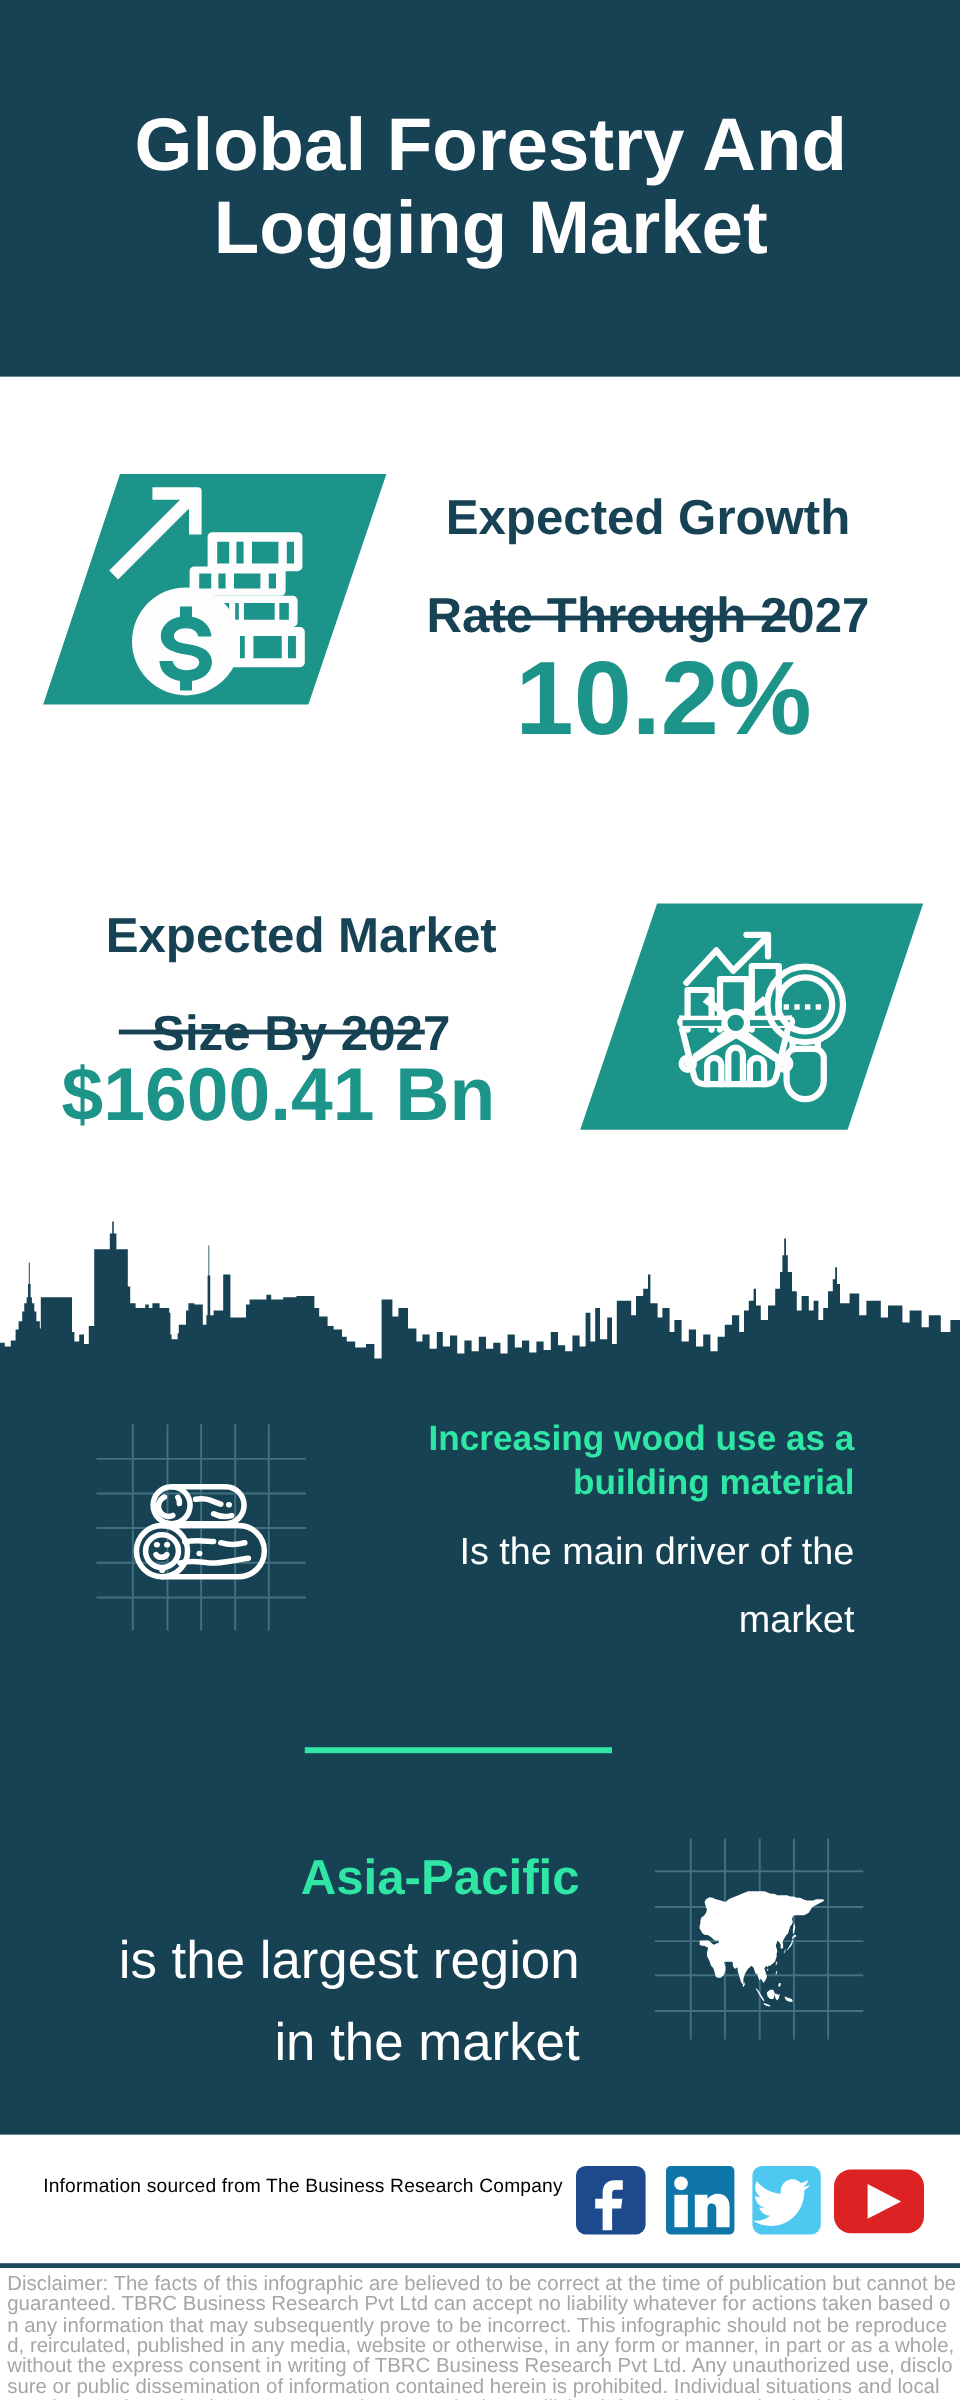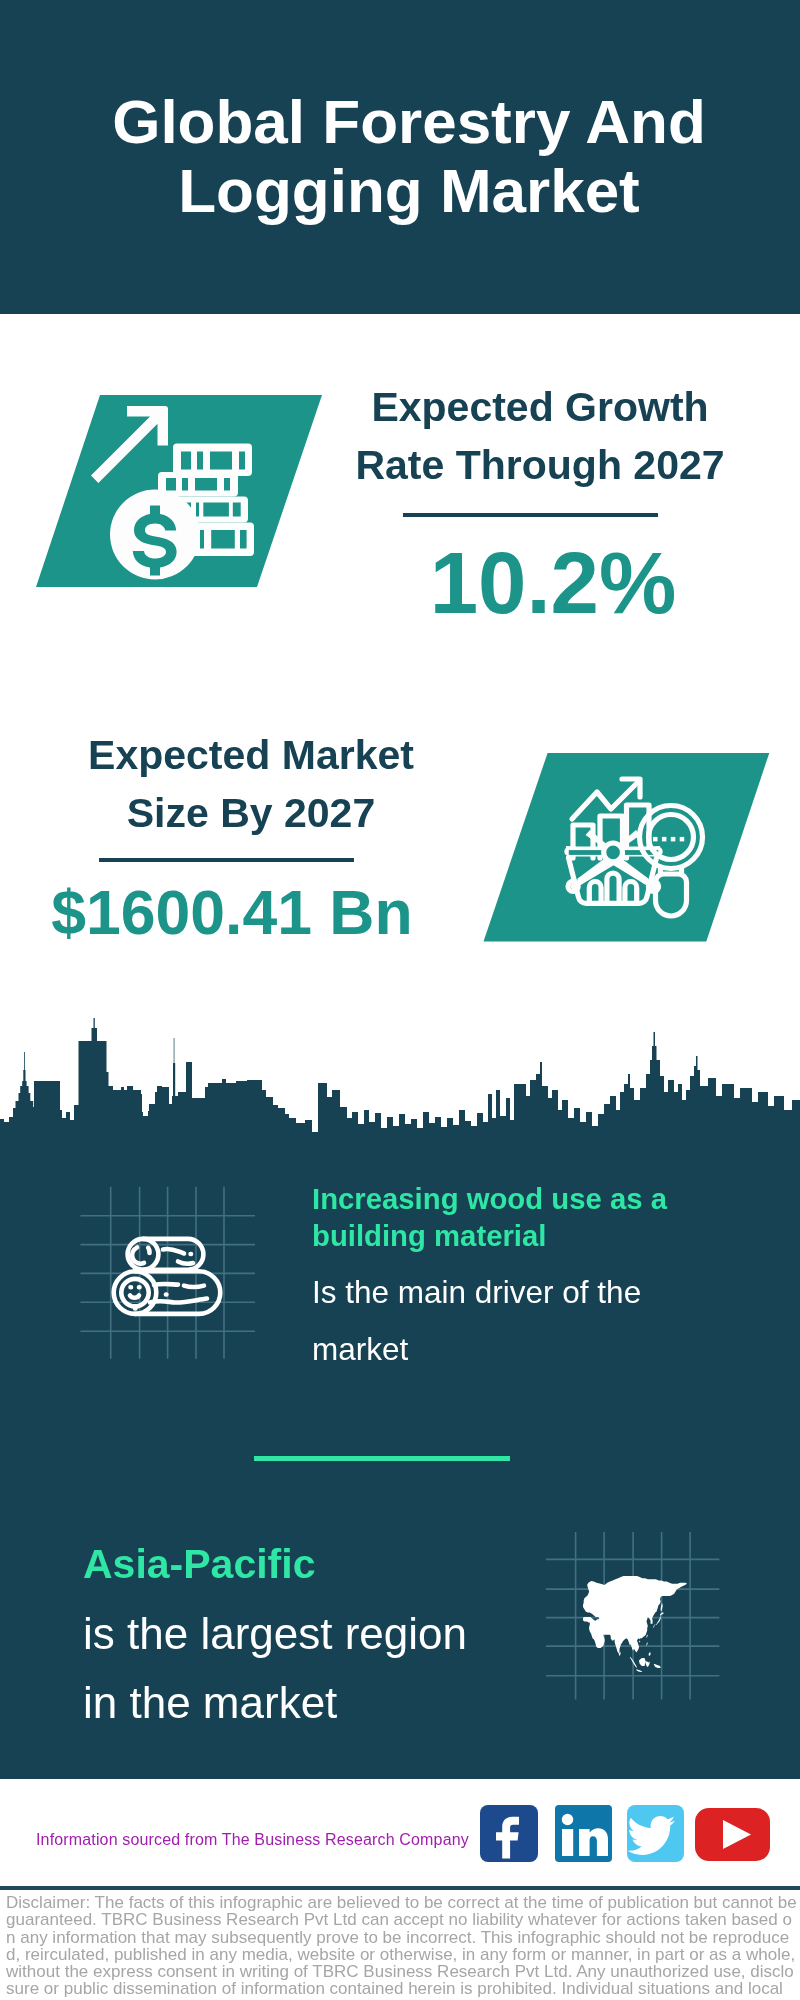--- a/index.html
+++ b/index.html
@@ -12,43 +12,43 @@
   .header{position:absolute;left:0;top:0;width:800px;height:314px;background:#164254;}
   .header .title{position:absolute;left:9px;top:87px;width:800px;text-align:center;
      color:#ffffff;font-size:62px;line-height:69px;font-weight:bold;}
   .header .title .ln{display:block;}
 
   
   .white{position:absolute;left:0;top:314px;width:800px;height:712px;background:#fff;}
 
   .stat-head{position:absolute;text-align:center;color:#164254;
       font-size:41px;line-height:58px;font-weight:bold;}
-  .stat-head .ln{display:block;}
+  .stat-head .ln{display:block;margin-top:24px;}
   .rule{position:absolute;height:4px;background:#164254;}
   .stat-value{position:absolute;text-align:center;color:#1d9489;
       font-weight:bold;white-space:nowrap;}
 
   
   .dark{position:absolute;left:0;top:1145px;width:800px;height:634px;background:#164254;}
   .skyline{position:absolute;}
 
   .grid-svg{position:absolute;}
   .icon-svg{position:absolute;}
 
-  .msg{position:absolute;text-align:left;}
+  .msg{position:absolute;text-align:right;}
   .msg .hl{display:block;color:#2fe6a4;font-weight:bold;}
   .msg .sub{display:block;color:#ffffff;margin-top:20px;}
   #msg1 .sub{font-size:31.5px;line-height:36.5px;}
   #msg2 .sub{font-size:44px;line-height:49px;}
 
   .mint-rule{position:absolute;height:5px;background:#2fe6a4;}
 
   
   .footer{position:absolute;left:0;top:1779px;width:800px;height:107px;background:#ffffff;}
-  .src{position:absolute;color:#a21caf;font-size:16px;line-height:19px;letter-spacing:0.15px;margin-top:17px;}
+  .src{position:absolute;color:#000000;font-size:16px;line-height:19px;letter-spacing:0.15px;}
 
   .hairline{position:absolute;left:0;top:1886px;width:800px;height:4px;background:#1d4a5c;}
   .disclaimer{position:absolute;left:6px;top:1894px;width:791px;color:#a6a6a6;
       font-size:17px;line-height:17.3px;text-align:left;word-break:break-all;
       letter-spacing:0.01px;}
 </style>
 </head>
 <body>
 
 <div class="page">

